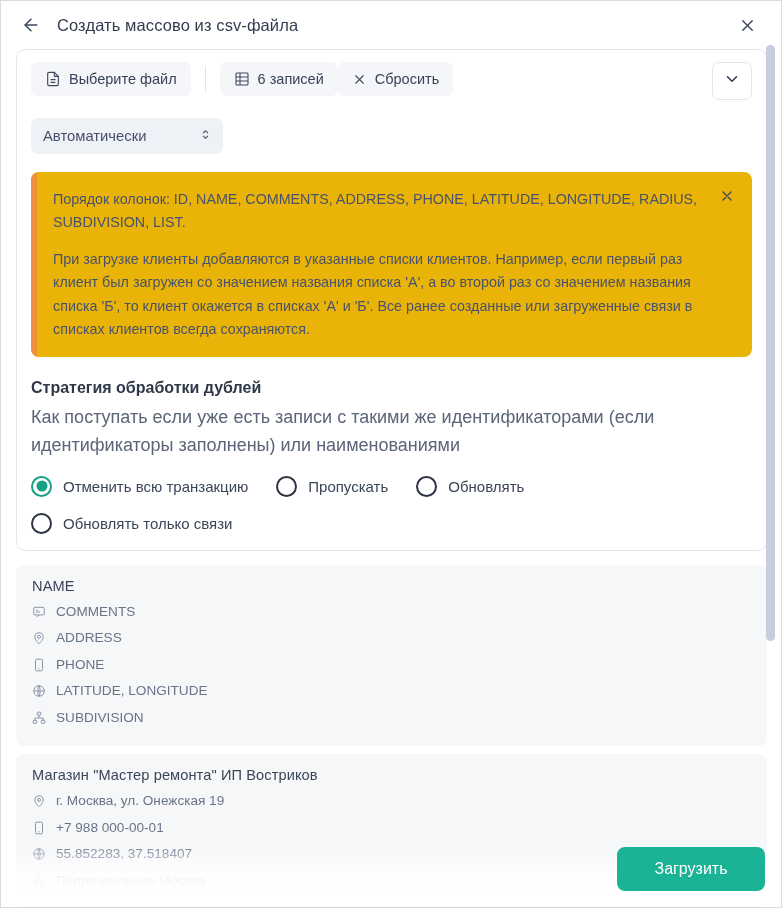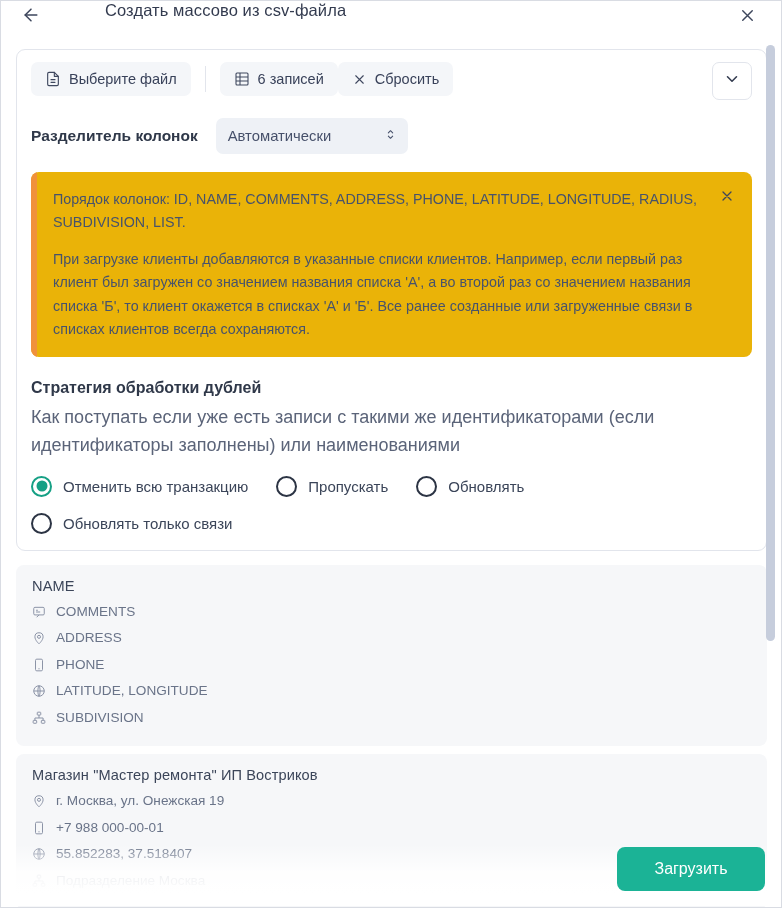--- a/index.html
+++ b/index.html
@@ -16,23 +16,23 @@
     background: #ffffff;
     border: 1px solid #d9dce3;
     overflow: hidden;
   }
 
   
   .header {
     position: relative;
     height: 48px;
     display: flex;
+    align-items: center;
     padding: 0 20px 0 16px;
     background: #ffffff;
-    gap: 48px;
   }
   .hdr-back {
     width: 28px; height: 28px;
     display: flex; align-items: center; justify-content: center;
     cursor: pointer;
     color: #3d465c;
   }
   .hdr-title {
     margin-left: 12px;
     font-size: 16.5px;
@@ -336,21 +336,20 @@
 
       <div class="chev-btn">
         <span>
           <svg width="18" height="18" viewBox="0 0 24 24" fill="none" stroke="currentColor" stroke-width="2.1" stroke-linecap="round" stroke-linejoin="round">
               <path d="M6 9l6 6 6-6"></path>
             </svg>
         </span>
       </div>
 
       <div class="sep-row">
-        <div class="sep-label">Разделитель колонок</div>
         <div class="sep-select">
           <span>Автоматически</span>
           <span class="updown">
             <svg width="13" height="16" viewBox="0 0 24 24" fill="none" stroke="currentColor" stroke-width="2" stroke-linecap="round" stroke-linejoin="round">
                 <path d="M8 9l4-4 4 4"></path>
                 <path d="M16 15l-4 4-4-4"></path>
               </svg>
           </span>
         </div>
       </div>

